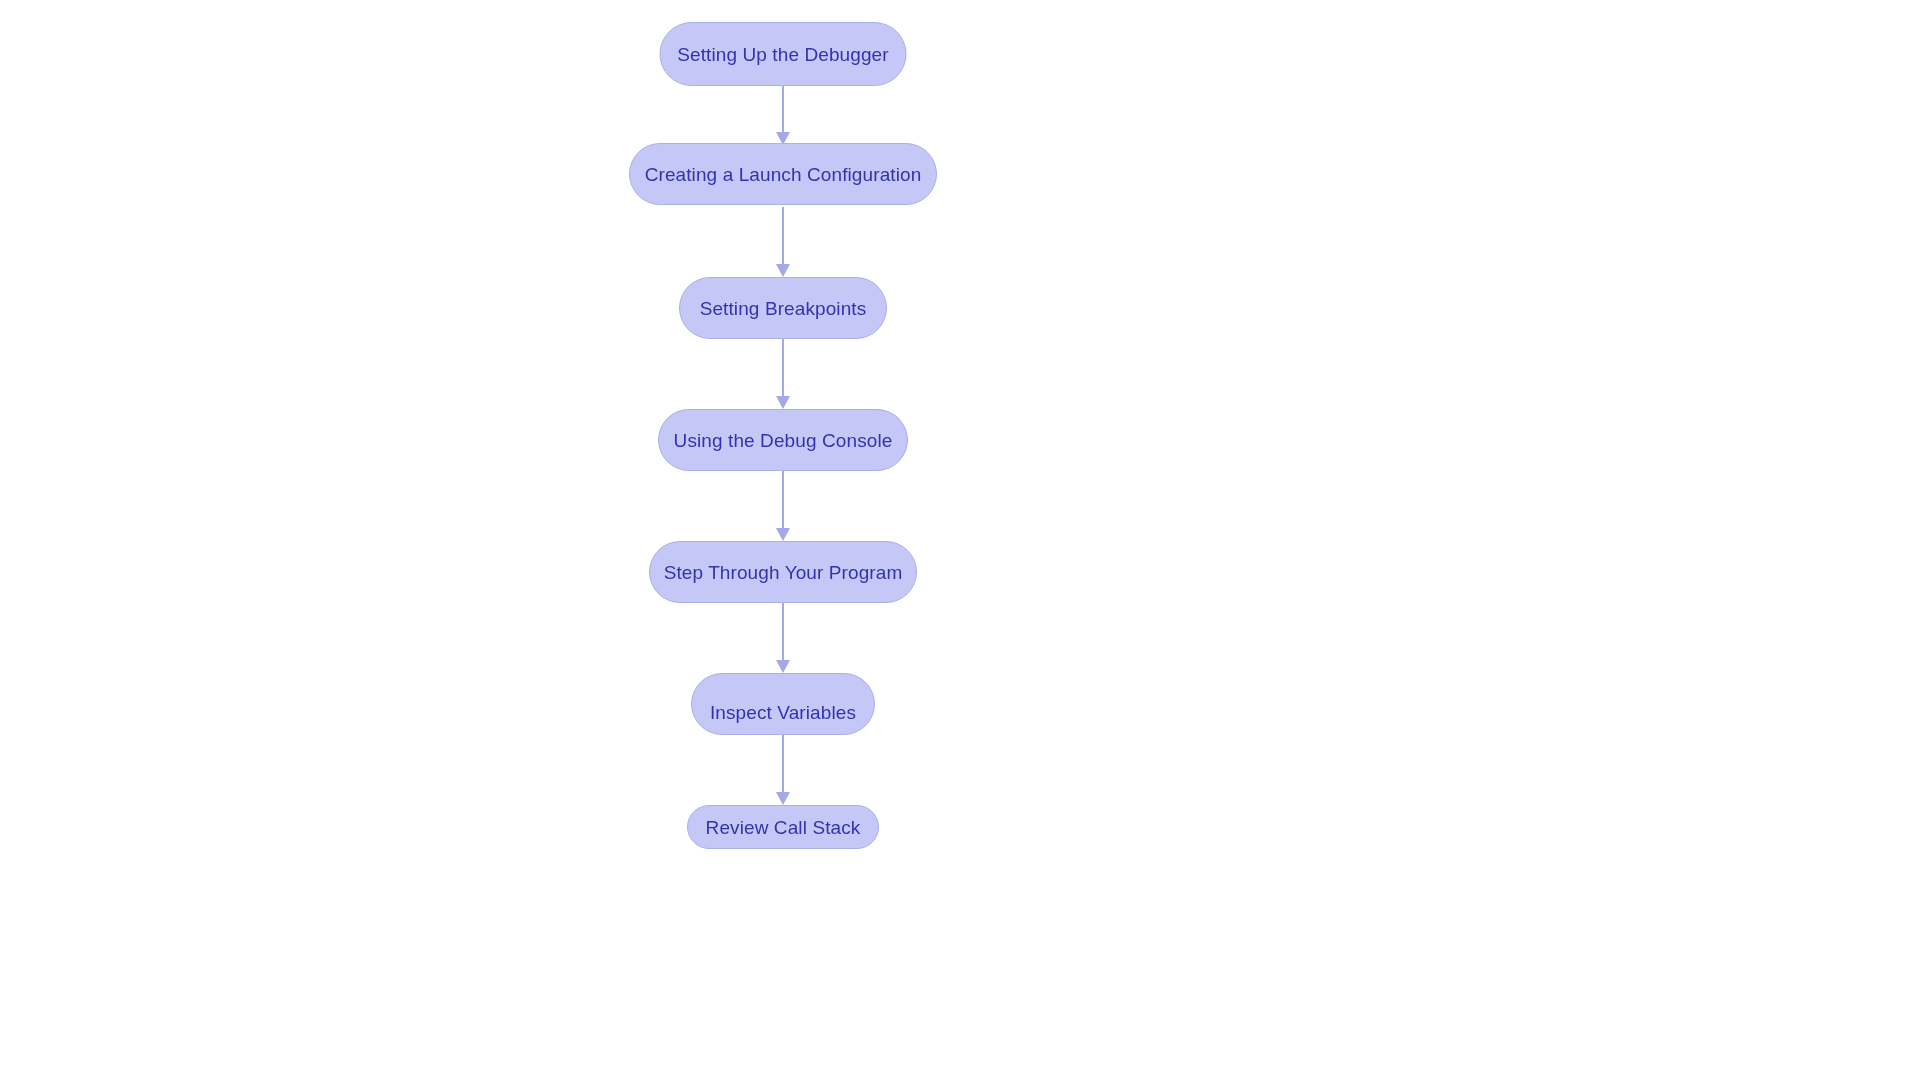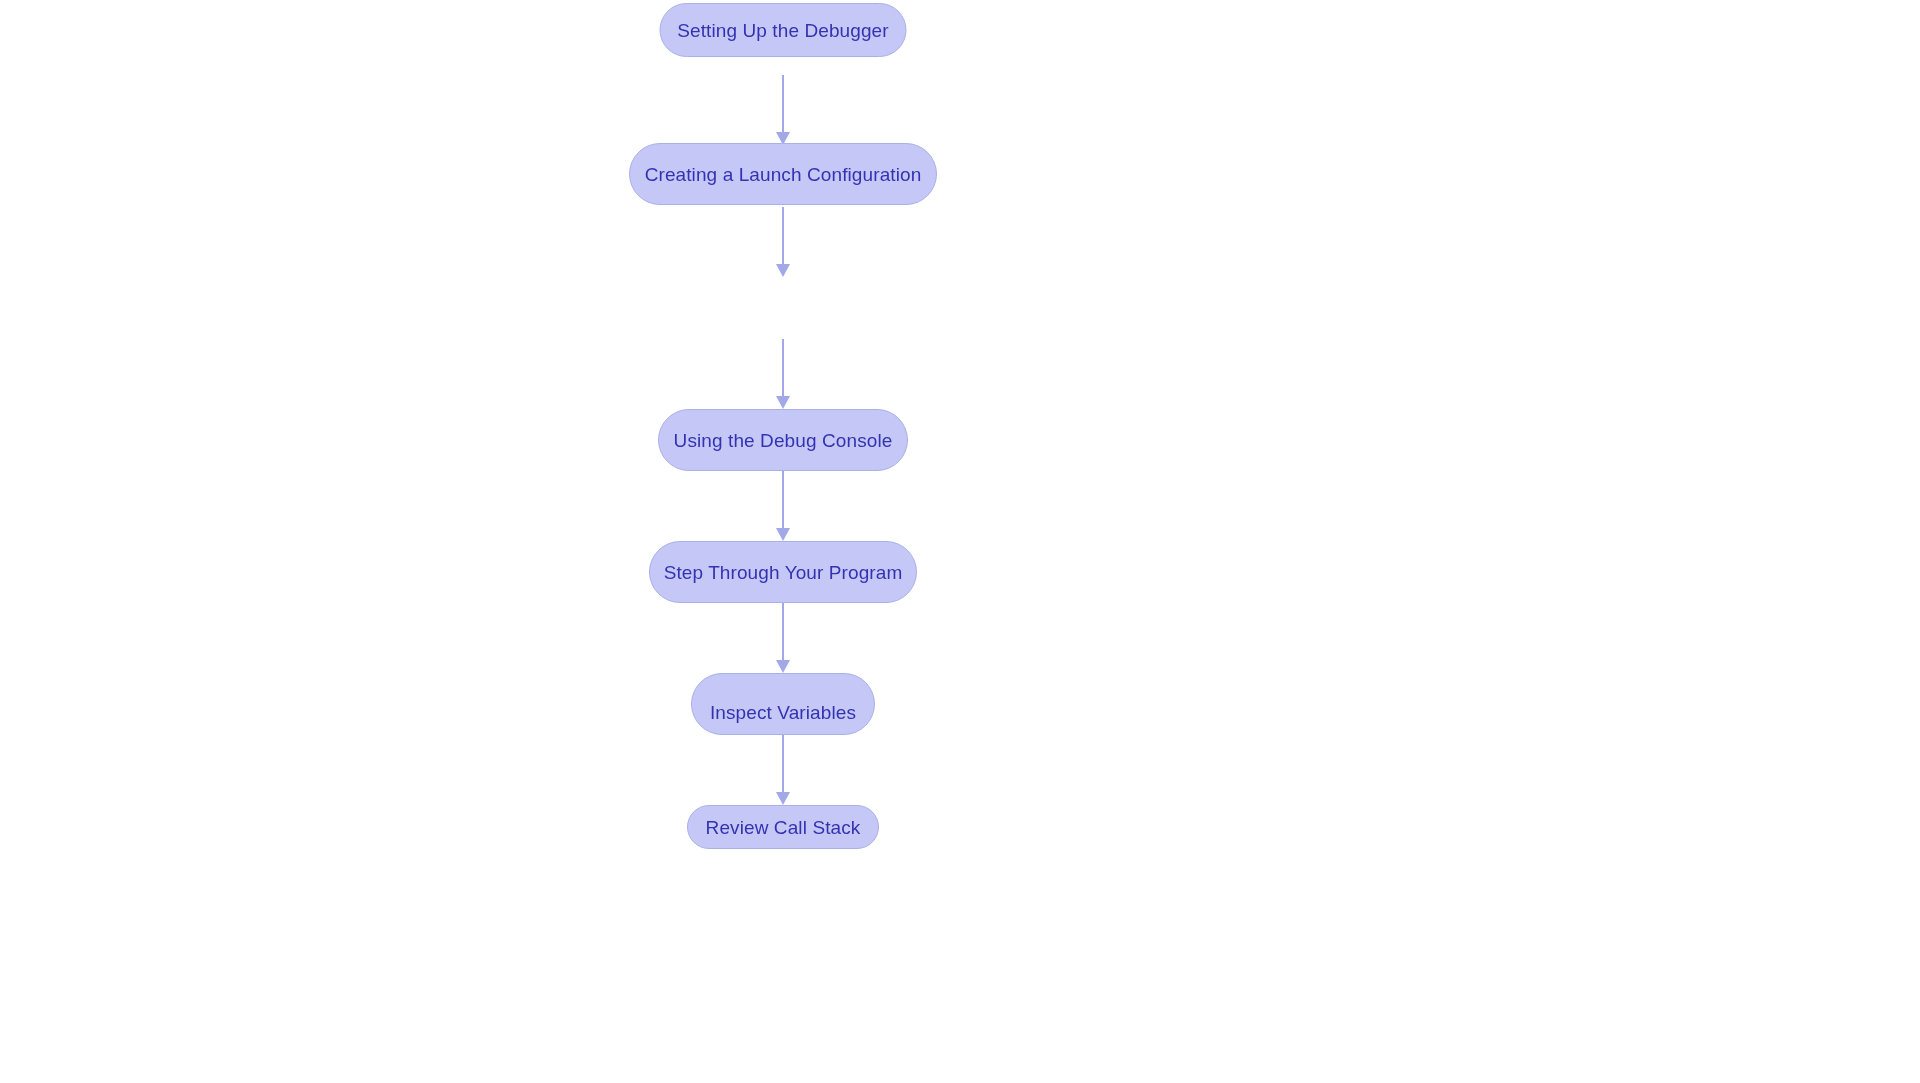--- a/index.html
+++ b/index.html
@@ -92,25 +92,28 @@
       <div class="flow-connector-head" style="border-top-color: rgb(163, 168, 232);"></div>
     </div>
     <div class="flow-connector" style="left: 783px; top: 603px; height: 70px;">
       <div class="flow-connector-line" style="height: 58px; background: rgb(163, 168, 232);"></div>
       <div class="flow-connector-head" style="border-top-color: rgb(163, 168, 232);"></div>
     </div>
     <div class="flow-connector" style="left: 783px; top: 735px; height: 70px;">
       <div class="flow-connector-line" style="height: 58px; background: rgb(163, 168, 232);"></div>
       <div class="flow-connector-head" style="border-top-color: rgb(163, 168, 232);"></div>
     </div>
-    <div class="flow-node" style="left: 783px; top: 3px; width: 247px; height: 54px; background: rgb(197, 200, 247); border-color: rgb(170, 176, 232);">
+    <div class="flow-node" style="left: 783px; top: 22px; width: 247px; height: 64px; background: rgb(197, 200, 247); border-color: rgb(170, 176, 232);">
       <span class="flow-node-label" style="color: rgb(51, 51, 178);">Setting Up the Debugger</span>
     </div>
     <div class="flow-node" style="left: 783px; top: 143px; width: 308px; height: 62px; background: rgb(197, 200, 247); border-color: rgb(170, 176, 232);">
       <span class="flow-node-label" style="color: rgb(51, 51, 178);">Creating a Launch Configuration</span>
+    </div>
+    <div class="flow-node" style="left: 783px; top: 277px; width: 208px; height: 62px; background: rgb(197, 200, 247); border-color: rgb(170, 176, 232);">
+      <span class="flow-node-label" style="color: rgb(51, 51, 178);">Setting Breakpoints</span>
     </div>
     <div class="flow-node" style="left: 783px; top: 409px; width: 250px; height: 62px; background: rgb(197, 200, 247); border-color: rgb(170, 176, 232);">
       <span class="flow-node-label" style="color: rgb(51, 51, 178);">Using the Debug Console</span>
     </div>
     <div class="flow-node" style="left: 783px; top: 541px; width: 268px; height: 62px; background: rgb(197, 200, 247); border-color: rgb(170, 176, 232);">
       <span class="flow-node-label" style="color: rgb(51, 51, 178);">Step Through Your Program</span>
     </div>
     <div class="flow-node" style="left: 783px; top: 673px; width: 184px; height: 62px; background: rgb(197, 200, 247); border-color: rgb(170, 176, 232);">
       <span class="flow-node-label" style="color: rgb(51, 51, 178); margin-top: 16px;">Inspect Variables</span>
     </div>

